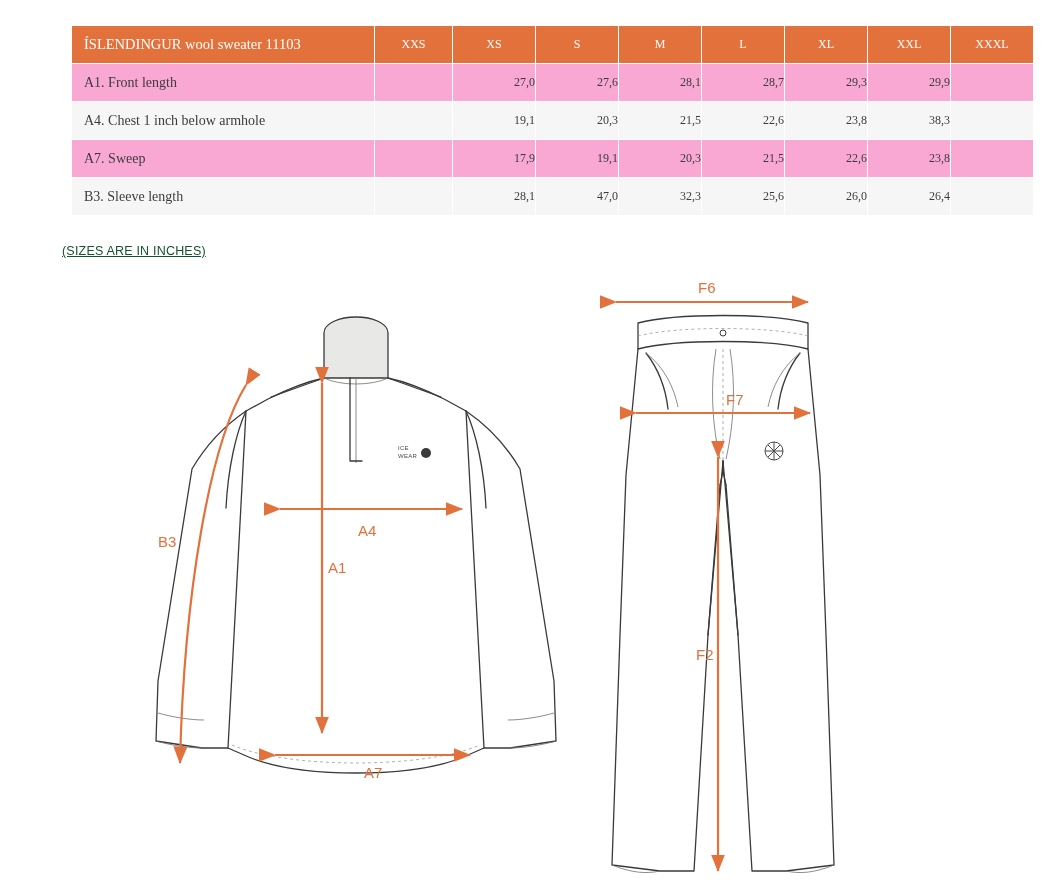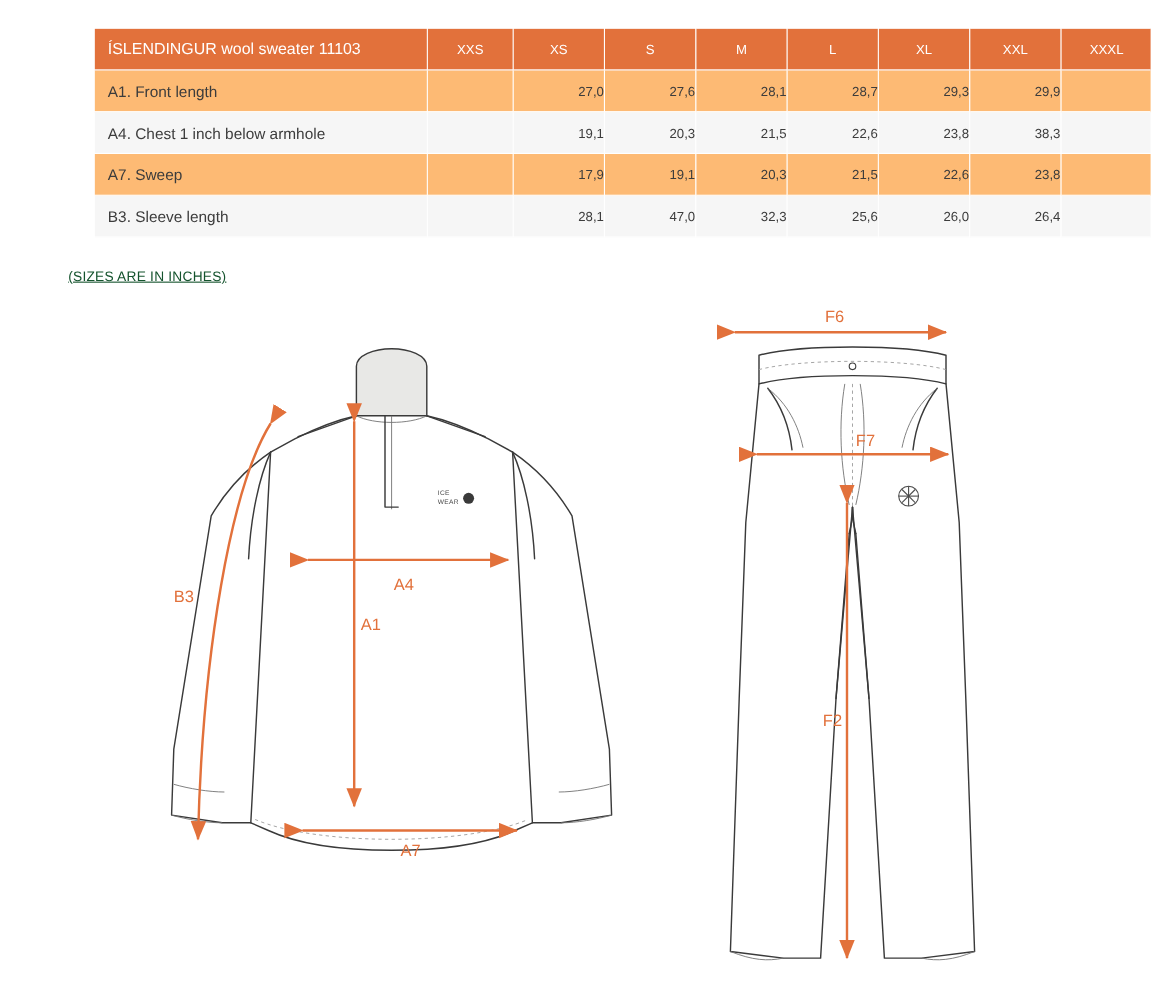--- a/index.html
+++ b/index.html
@@ -12,23 +12,24 @@
     background: #ffffff;
     font-family: "Liberation Sans", sans-serif;
     color: #3a3a3a;
     position: relative;
     overflow: hidden;
   }
 
   
   .table-wrap {
     position: absolute;
-    left: 85px;
+    left: 71px;
     top: 25px;
     width: 907px;
+    font-family: Liberation Serif, serif;
   }
   table.size-table {
     border-collapse: collapse;
     width: 907px;
     table-layout: fixed;
   }
   table.size-table th,
   table.size-table td {
     border: 1px solid #ffffff;
     height: 37px;
@@ -51,39 +52,39 @@
   }
   tbody td {
     text-align: right;
     color: #3c3c3c;
   }
   tbody td.label {
     text-align: left;
     padding-left: 12px;
     font-size: 14px;
   }
-  tbody tr.odd td { background: #fdba74; }
+  tbody tr.odd td { background: #f9a8d4; }
   tbody tr.even td { background: #f6f6f6; }
 
   .unit-note {
     position: absolute;
     left: 62px;
     top: 244px;
     color: #14532d;
     font-size: 12.5px;
     letter-spacing: 0.2px;
     text-decoration: underline;
   }
 
   
   .figure {
     position: absolute;
   }
   #sweater-figure { left: 140px; top: 293px; width: 380px; height: 520px; }
-  #pants-figure   { left: 650px; top: 275px; width: 260px; height: 615px; }
+  #pants-figure   { left: 598px; top: 275px; width: 260px; height: 615px; }
 
   svg { display: block; overflow: visible; }
   .gl { fill: none; stroke: #3a3a3a; stroke-width: 1.3; stroke-linejoin: round; stroke-linecap: round; }
   .gl-thin { fill: none; stroke: #6f6f6f; stroke-width: 0.8; }
   .gl-dash { fill: none; stroke: #9a9a9a; stroke-width: 0.8; stroke-dasharray: 3 3; }
   .fillgrey { fill: #e8e8e6; }
   .arrow { stroke: #e2713b; stroke-width: 2.2; fill: none; }
   .dimlabel { fill: #e2713b; font-size: 15px; font-family: "Liberation Sans", sans-serif; }
   .logo-text { fill: #4a4a4a; font-size: 6px; font-family: "Liberation Sans", sans-serif; letter-spacing: .3px;}
 </style>

